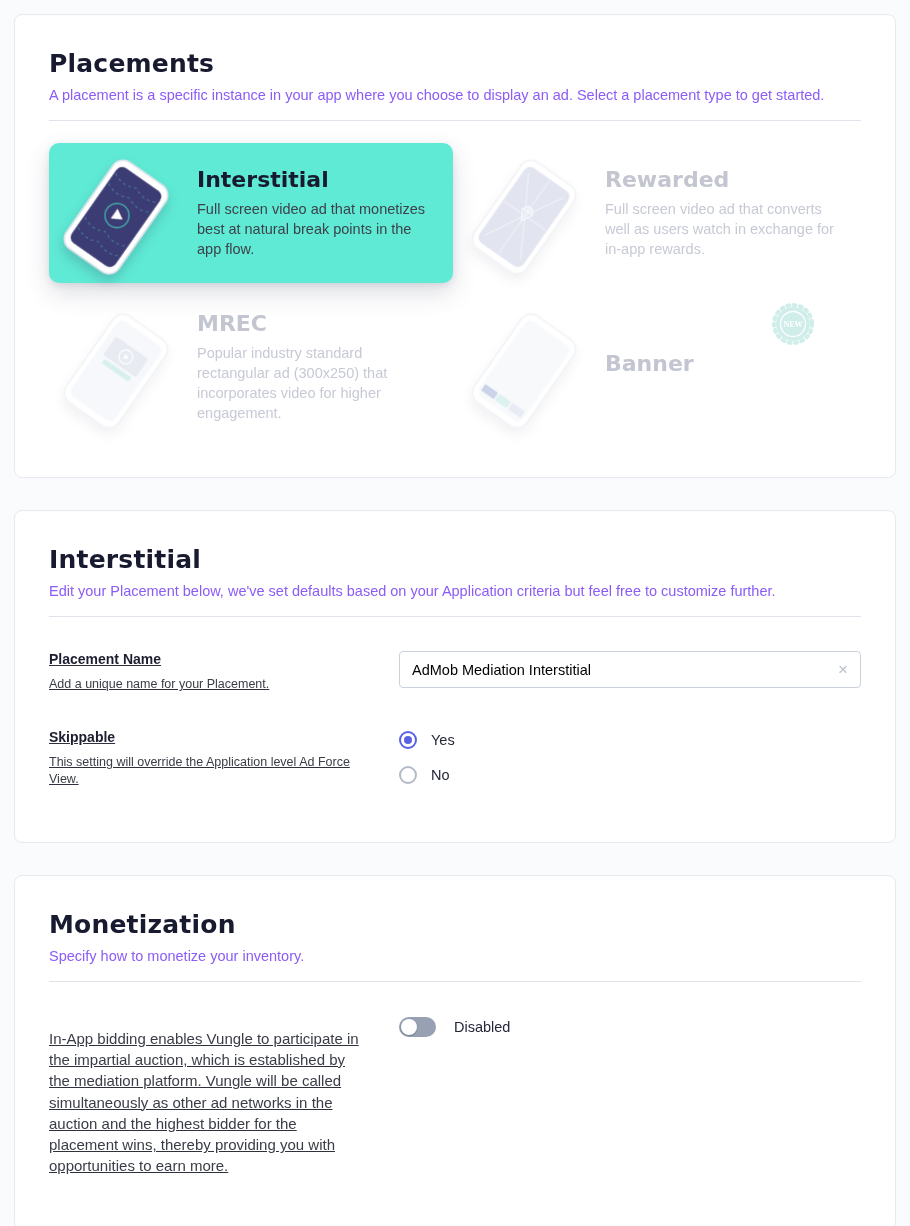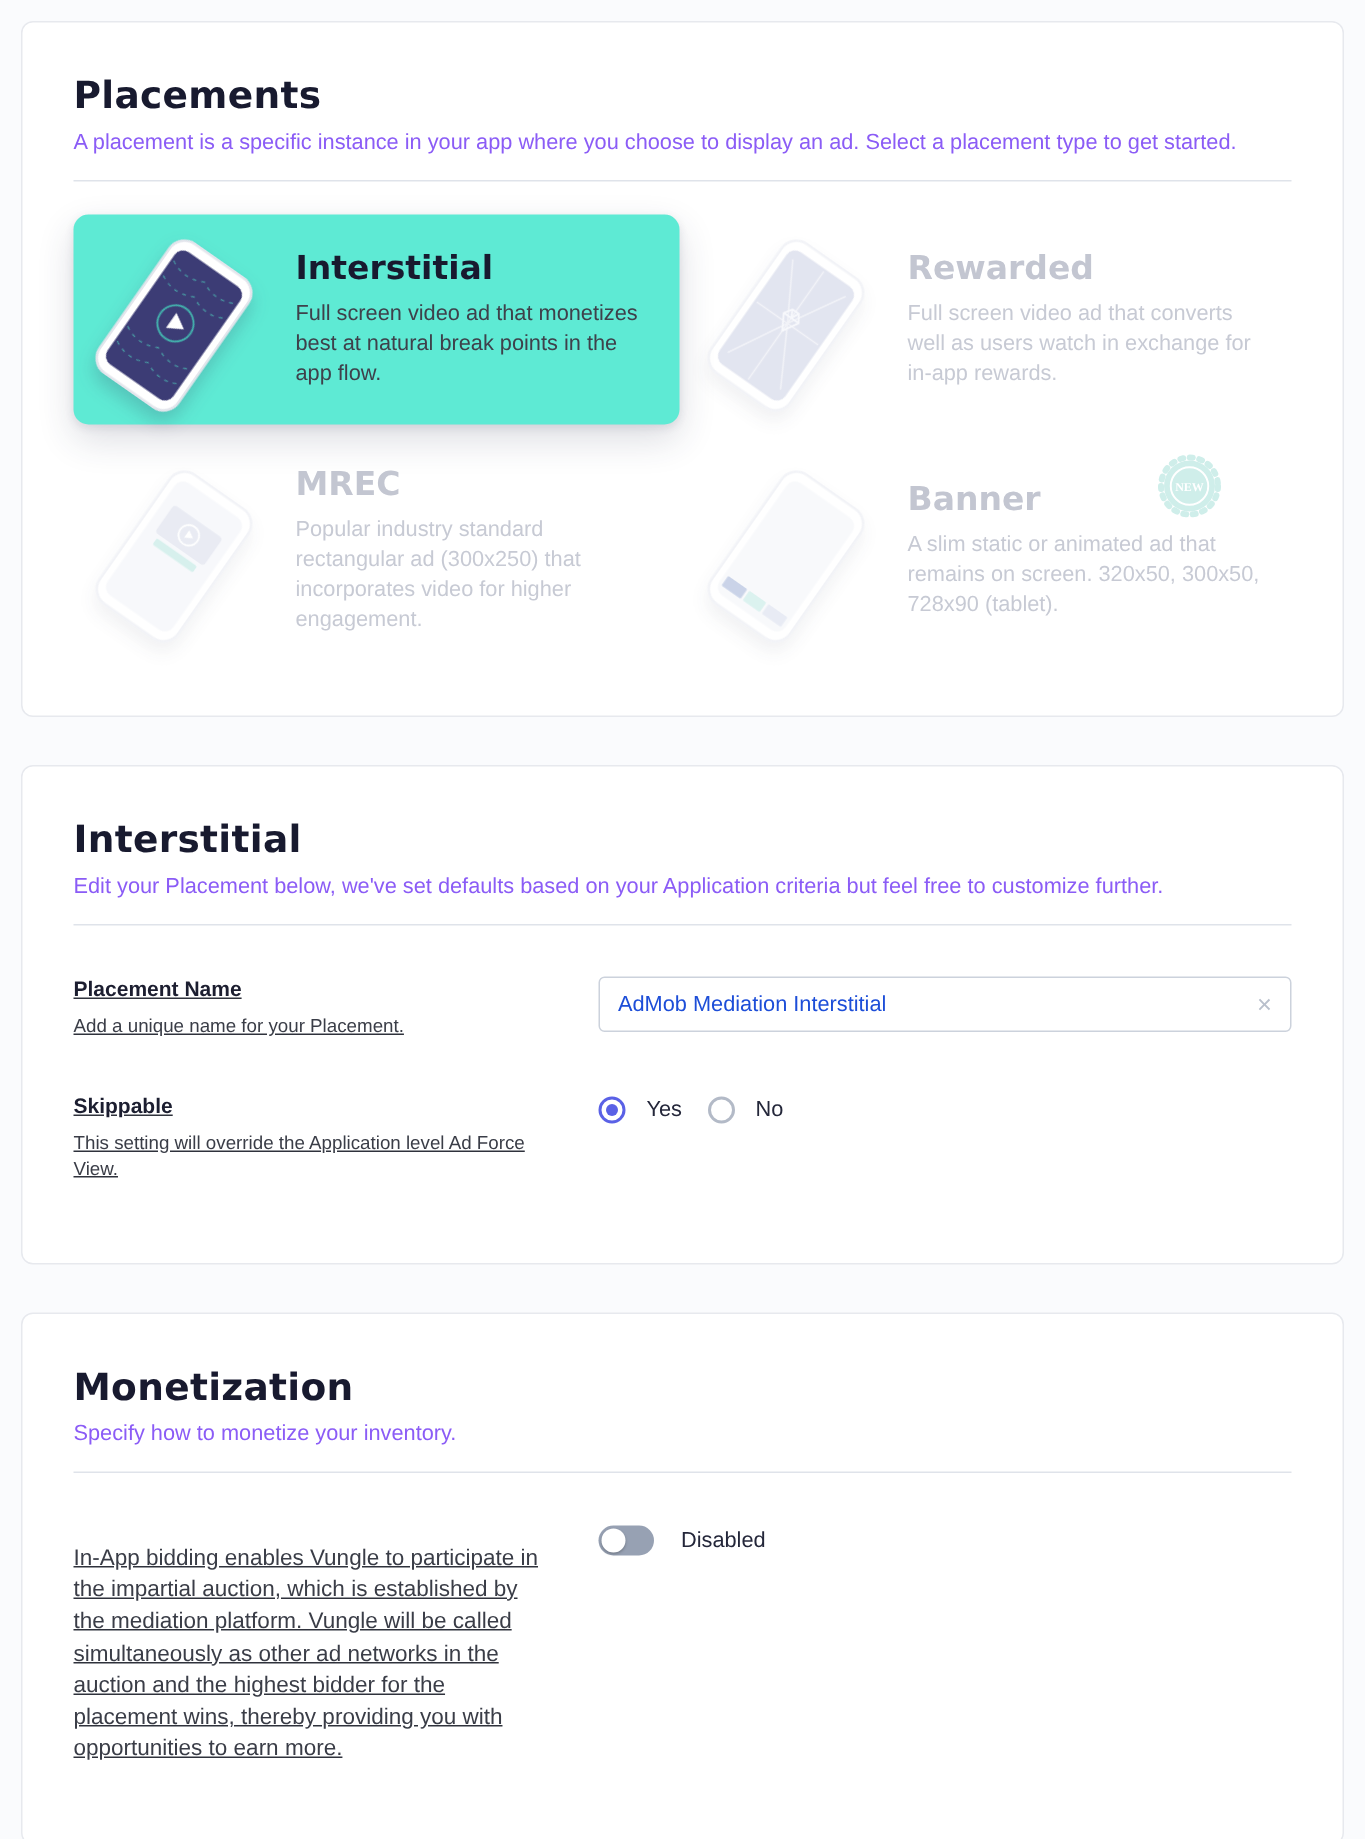--- a/index.html
+++ b/index.html
@@ -80,25 +80,25 @@
 
   .text-input {
     display: flex; align-items: center;
     width: 100%; height: 37px;
     border: 1px solid #ccd2dc; border-radius: 4px;
     background: #fff; padding: 0 12px;
   }
   .text-input input {
     flex: 1; border: none; outline: none;
     font-family: "Liberation Sans", sans-serif;
-    font-size: 14.5px; color: #1d4ed8; background: transparent;
+    font-size: 14.5px; color: #000000; background: transparent;
   }
   .clear-x { color: #b9c0cc; font-size: 17px; cursor: pointer; line-height: 1; padding-left: 8px; }
 
-  .radio-group { display: flex; flex-direction: row; gap: 17px; padding-top: 2px; }
+  .radio-group { display: flex; flex-direction: column; gap: 17px; padding-top: 2px; }
   .radio-option { display: flex; align-items: center; gap: 14px; cursor: pointer; }
   .radio-circle {
     width: 18px; height: 18px; border-radius: 50%;
     border: 2px solid #b3bac7; background: #fff; position: relative;
   }
   .radio-option.checked .radio-circle { border-color: #5a61e6; }
   .radio-option.checked .radio-circle::after {
     content: ""; position: absolute; left: 3px; top: 3px;
     width: 8px; height: 8px; border-radius: 50%; background: #5a61e6;
   }
@@ -201,21 +201,20 @@
           <svg width="90" height="112" viewBox="0 0 90 130">
             <rect x="8" y="4" width="74" height="122" rx="14" fill="#ffffff" stroke="#e9ebf2" stroke-width="2"></rect>
             <rect x="14" y="12" width="62" height="106" rx="8" fill="#f3f5f9"></rect>
             <rect x="17" y="103" width="18" height="9" rx="1" fill="#9fb0d6"></rect>
             <rect x="37" y="103" width="16" height="9" rx="1" fill="#bfe8e3"></rect>
             <rect x="55" y="103" width="18" height="9" rx="1" fill="#d6dcec"></rect>
           </svg>
         </div>
         <div class="tile-text">
           <div class="tile-title">Banner</div>
-          <div class="tile-desc">A slim static or animated ad that remains on screen. 320x50, 300x50, 728x90 (tablet).</div>
         </div>
         <div class="new-badge">
           <svg width="44" height="44" viewBox="0 0 44 44">
             <circle cx="22" cy="22" r="17" fill="#cfeeea"></circle>
             <circle cx="22" cy="22" r="19" fill="none" stroke="#cfeeea" stroke-width="4" stroke-dasharray="2 4.4" stroke-linecap="round"></circle>
             <circle cx="22" cy="22" r="12.5" fill="none" stroke="#ffffff" stroke-width="1.3"></circle>
             <text x="22" y="25" text-anchor="middle" font-family="Liberation Serif, serif" font-size="8" font-weight="bold" fill="#ffffff">NEW</text>
           </svg>
         </div>
       </div>

